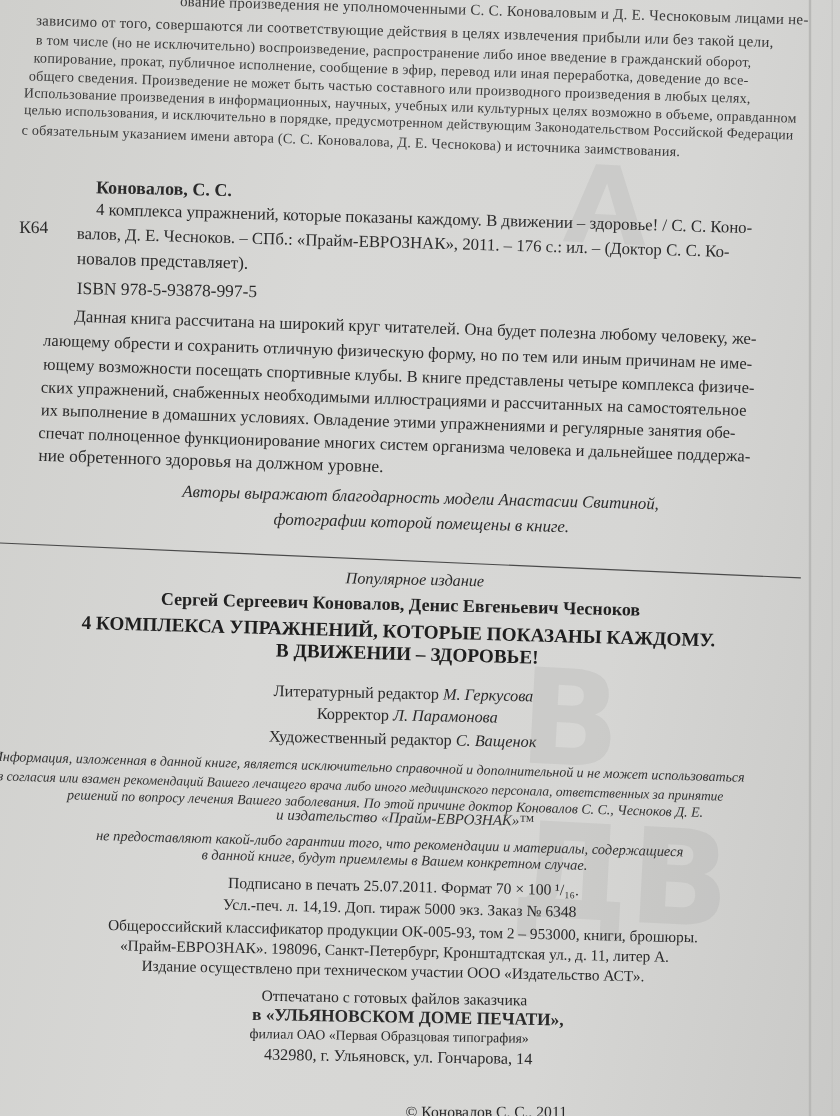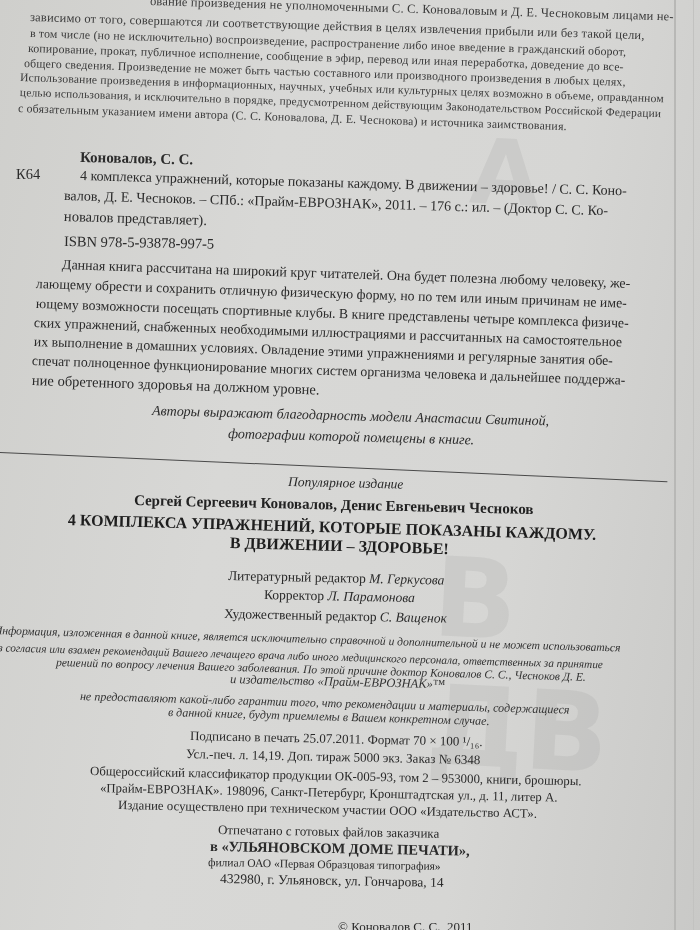--- a/index.html
+++ b/index.html
@@ -44,21 +44,21 @@
     <div class="line copyright-block" style="left:30px;top:26px;transform:rotate(1.8deg);font-size:11.8px;">в том числе (но не исключительно) воспроизведение, распространение либо иное введение в гражданский оборот,</div>
     <div class="line copyright-block" style="left:28px;top:41px;transform:rotate(1.8deg);font-size:11.8px;">копирование, прокат, публичное исполнение, сообщение в эфир, перевод или иная переработка, доведение до все-</div>
     <div class="line copyright-block" style="left:24px;top:56px;transform:rotate(1.8deg);font-size:11.8px;">общего сведения. Произведение не может быть частью составного или производного произведения в любых целях,</div>
     <div class="line copyright-block" style="left:20px;top:71px;transform:rotate(1.9deg);font-size:11.6px;">Использование произведения в информационных, научных, учебных или культурных целях возможно в объеме, оправданном</div>
     <div class="line copyright-block" style="left:20px;top:86px;transform:rotate(1.9deg);font-size:11.4px;">целью использования, и исключительно в порядке, предусмотренном действующим Законодательством Российской Федерации</div>
     <div class="line copyright-block" style="left:18px;top:101px;transform:rotate(1.9deg);font-size:11.8px;">с обязательным указанием имени автора (С. С. Коновалова, Д. Е. Чеснокова) и источника заимствования.</div>
   </div>
 
   <div>
     <div class="line bib bib-author" style="left:80px;top:149px;transform:rotate(1.2deg);">Коновалов, С. С.</div>
-    <div class="line bib" style="left:16px;top:166px;">К64</div>
+    <div class="line bib" style="left:16px;top:182px;">К64</div>
     <div class="line bib" style="left:80px;top:168px;transform:rotate(1.6deg);font-size:14px;">4 комплекса упражнений, которые показаны каждому. В движении – здоровье! / С. С. Коно-</div>
     <div class="line bib" style="left:64px;top:188px;transform:rotate(1.6deg);font-size:14px;">валов, Д. Е. Чесноков. – СПб.: «Прайм-ЕВРОЗНАК», 2011. – 176 с.: ил. – (Доктор С. С. Ко-</div>
     <div class="line bib" style="left:64px;top:208px;transform:rotate(1.6deg);">новалов представляет).</div>
     <div class="line bib" style="left:64px;top:233px;transform:rotate(1deg);">ISBN 978-5-93878-997-5</div>
   </div>
 
   <div>
     <div class="line annot" style="left:62px;top:257px;transform:rotate(1.9deg);font-size:14px;">Данная книга рассчитана на широкий круг читателей. Она будет полезна любому человеку, же-</div>
     <div class="line annot" style="left:36px;top:276px;transform:rotate(1.9deg);font-size:13.8px;">лающему обрести и сохранить отличную физическую форму, но по тем или иным причинам не име-</div>
     <div class="line annot" style="left:36px;top:296px;transform:rotate(1.9deg);font-size:13.8px;">ющему возможности посещать спортивные клубы. В книге представлены четыре комплекса физиче-</div>

